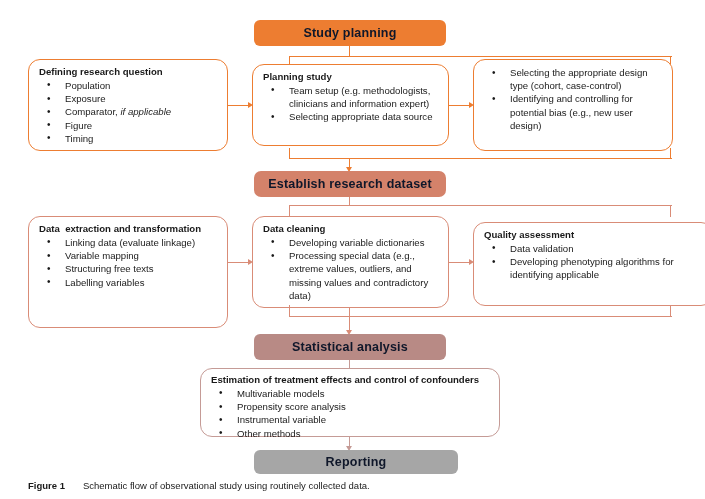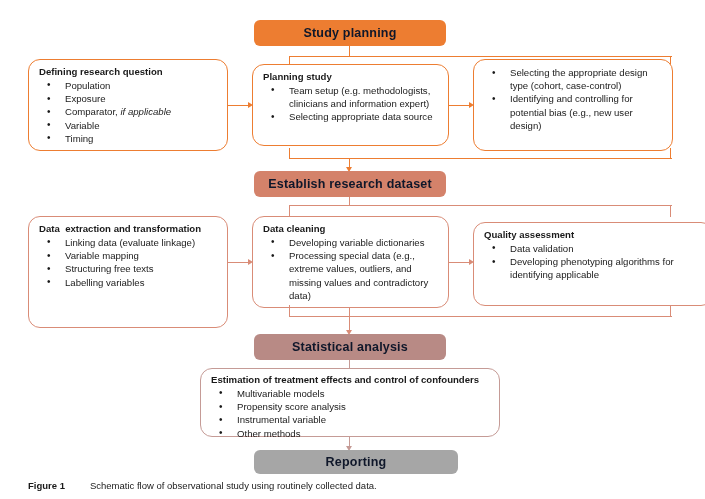--- a/index.html
+++ b/index.html
@@ -113,21 +113,21 @@
   #caption {
     position: absolute;
     left: 28px;
     top: 480px;
     font-size: 9.5px;
     color: #1a1a1a;
     white-space: nowrap;
   }
   #caption .cap-label {
     font-weight: bold;
-    margin-right: 25px;
+    margin-right: 18px;
   }
 </style>
 </head>
 <body>
 
 <div id="page">
 
   <div class="stage-bar" style="left:254px; top:20px; width:192px; height:26px; background:#ED7D31;">
     <span>Study planning</span>
   </div>
@@ -139,21 +139,21 @@
   <div class="line" style="left:289px; top:56px; width:1.4px; height:11px;"></div>
 
   <div class="line" style="left:670px; top:56px; width:1.4px; height:11px;"></div>
 
   <div class="card" style="left:28px; top:59px; width:200px; height:92px;">
     <div class="card-title">Defining research question</div>
     <ul class="card-list">
       <li><span class="bullet">•</span><span>Population</span></li>
       <li><span class="bullet">•</span><span>Exposure</span></li>
       <li><span class="bullet">•</span><span>Comparator, </span><i>if applicable</i></li>
-      <li><span class="bullet">•</span><span>Variable</span></li>
+      <li><span class="bullet">•</span><span>Figure</span></li>
       <li><span class="bullet">•</span><span>Timing</span></li>
     </ul>
   </div>
 
   <div class="line" style="left:228px; top:104.5px; width:20px; height:1.4px;"></div>
   <div class="arrow-right" style="left:248px; top:101.5px;"></div>
 
   <div class="card" style="left:252px; top:64px; width:197px; height:82px;">
     <div class="card-title">Planning study</div>
     <ul class="card-list">
@@ -171,21 +171,21 @@
       <li><span class="bullet">•</span><span>Identifying and controlling for potential bias (e.g., new user design)</span></li>
     </ul>
   </div>
 
   <div class="line" style="left:289px; top:158px; width:383px; height:1.4px;"></div>
   <div class="line" style="left:289px; top:148px; width:1.4px; height:11px;"></div>
   <div class="line" style="left:670px; top:148px; width:1.4px; height:11px;"></div>
   <div class="line" style="left:349px; top:158px; width:1.4px; height:10px;"></div>
   <div class="arrow-down" style="left:346.2px; top:167px;"></div>
 
-  <div class="stage-bar" style="left:254px; top:171px; width:192px; height:26px; background:#D4826A;">
+  <div class="stage-bar" style="left:254px; top:171px; width:192px; height:26px; background:#D4826A;border-radius:7px;">
     <span>Establish research dataset</span>
   </div>
 
   <div class="line salmon" style="left:349px; top:197px; width:1.4px; height:9px;"></div>
   <div class="line salmon" style="left:289px; top:205px; width:383px; height:1.4px;"></div>
   <div class="line salmon" style="left:289px; top:205px; width:1.4px; height:12px;"></div>
   <div class="line salmon" style="left:670px; top:205px; width:1.4px; height:12px;"></div>
 
   <div class="card salmon" style="left:28px; top:216px; width:200px; height:112px;">
     <div class="card-title">Data  extraction and transformation</div>

